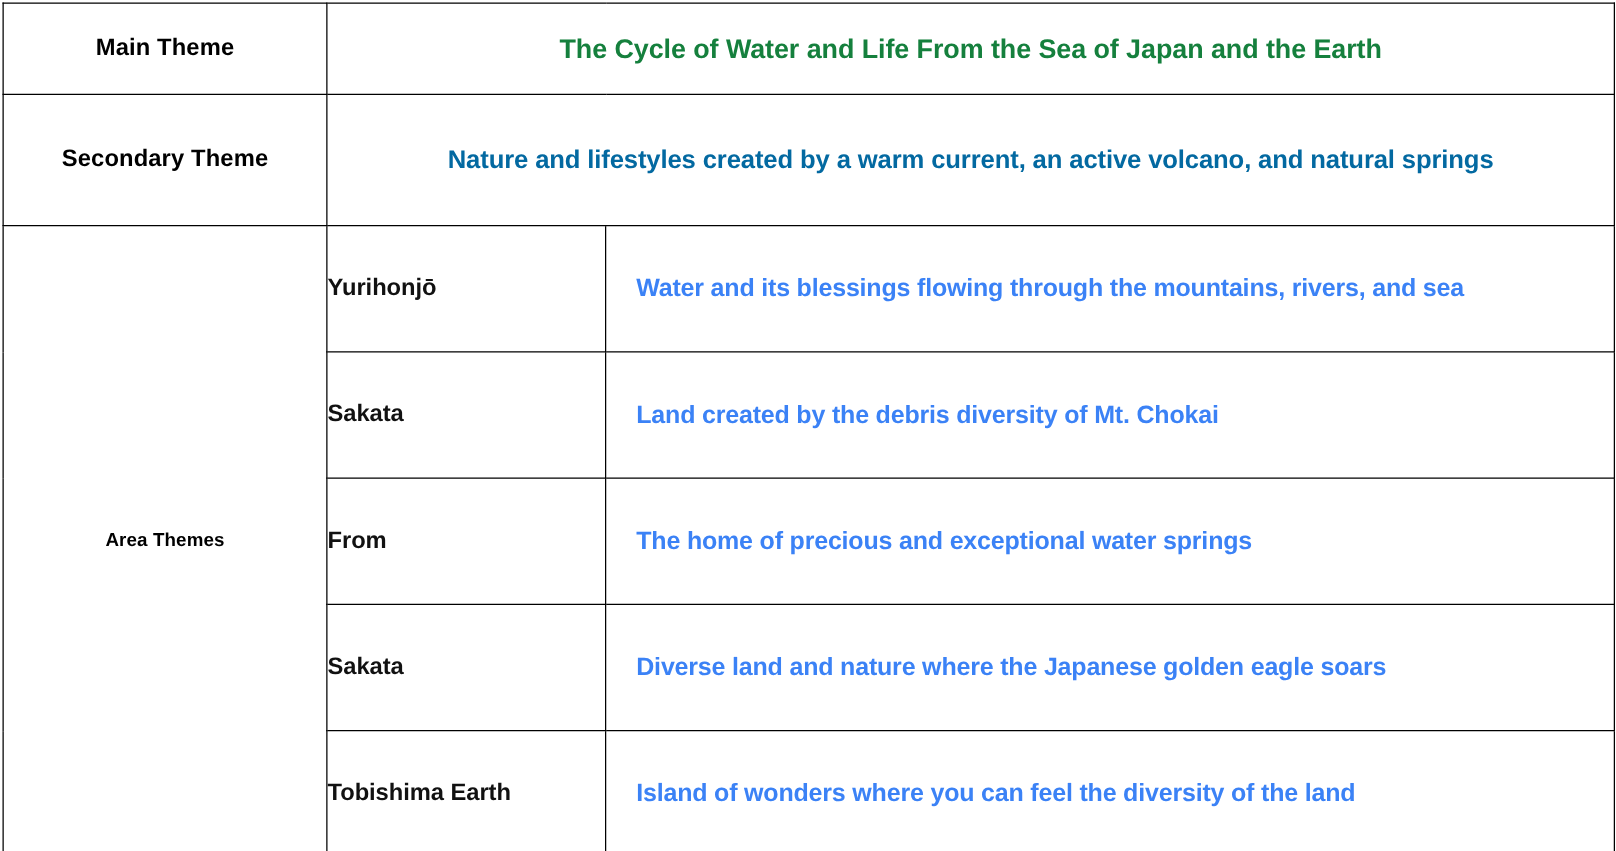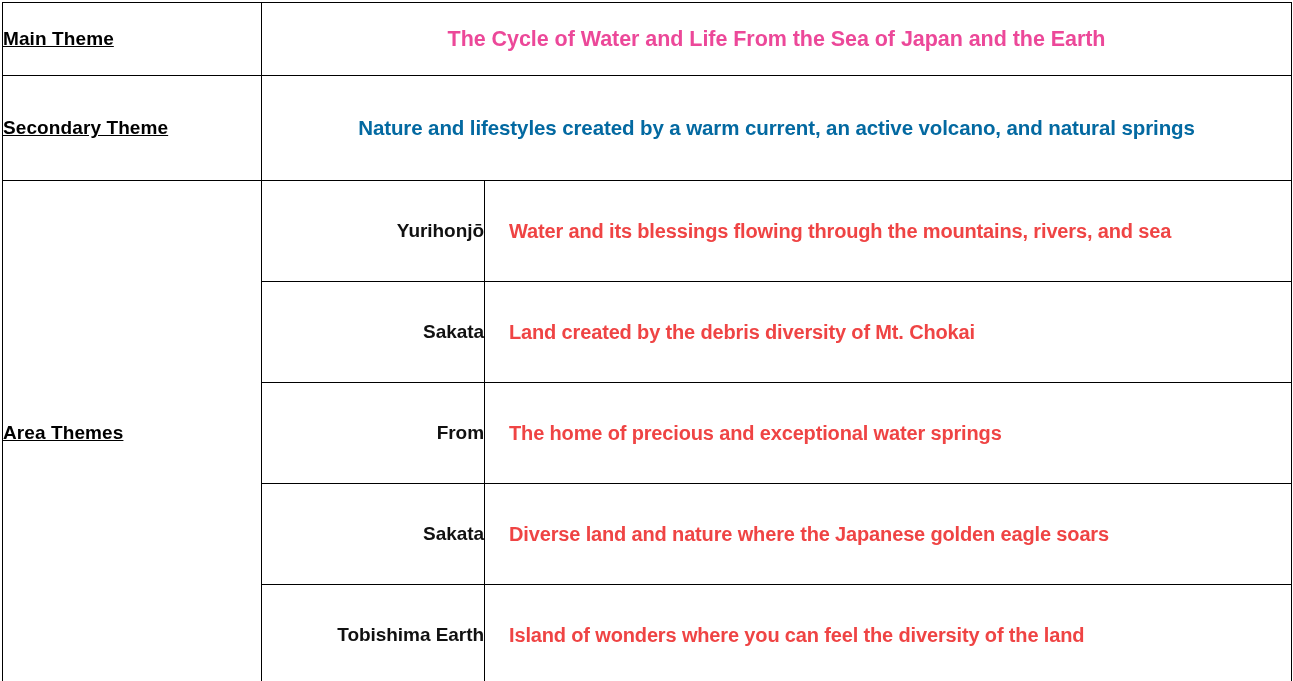--- a/index.html
+++ b/index.html
@@ -67,69 +67,68 @@
   .row-area td {
     height: 100px;
   }
   .row-area.row-area-first td {
     height: 100px;
   }
 
   
   .label-text {
     display: block;
-    text-align: left;
+    text-align: center;
     font-size: 19px;
     font-weight: bold;
     letter-spacing: 0.1px;
     line-height: 1.25;
-    text-decoration: underline;
   }
   .label-text.label-regular {
     font-weight: bold;
-    font-size: 19px;
+    font-size: 15px;
   }
 
   .main-theme-text {
     display: block;
     text-align: center;
     font-size: 21.5px;
     font-weight: bold;
-    color: #ec4899;
+    color: #15803d;
     letter-spacing: -0.05px;
     line-height: 1.25;
   }
 
   .secondary-theme-text {
     display: block;
     text-align: center;
     font-size: 20.5px;
     font-weight: bold;
     color: #0369a1;
     letter-spacing: -0.1px;
     line-height: 1.3;
     padding: 0 10px;
   }
 
   .area-name-text {
     display: block;
-    text-align: right;
+    text-align: left;
     font-size: 19px;
     font-weight: bold;
     color: #111111;
     letter-spacing: -0.05px;
     line-height: 1.25;
   }
 
   .area-desc-text {
     display: block;
     text-align: left;
     font-size: 20px;
     font-weight: bold;
-    color: #ef4444;
+    color: #3b82f6;
     letter-spacing: -0.15px;
     line-height: 1.3;
     padding-left: 24px;
     padding-right: 14px;
   }
 
   
   .cell-area-label {
     vertical-align: middle;
   }

